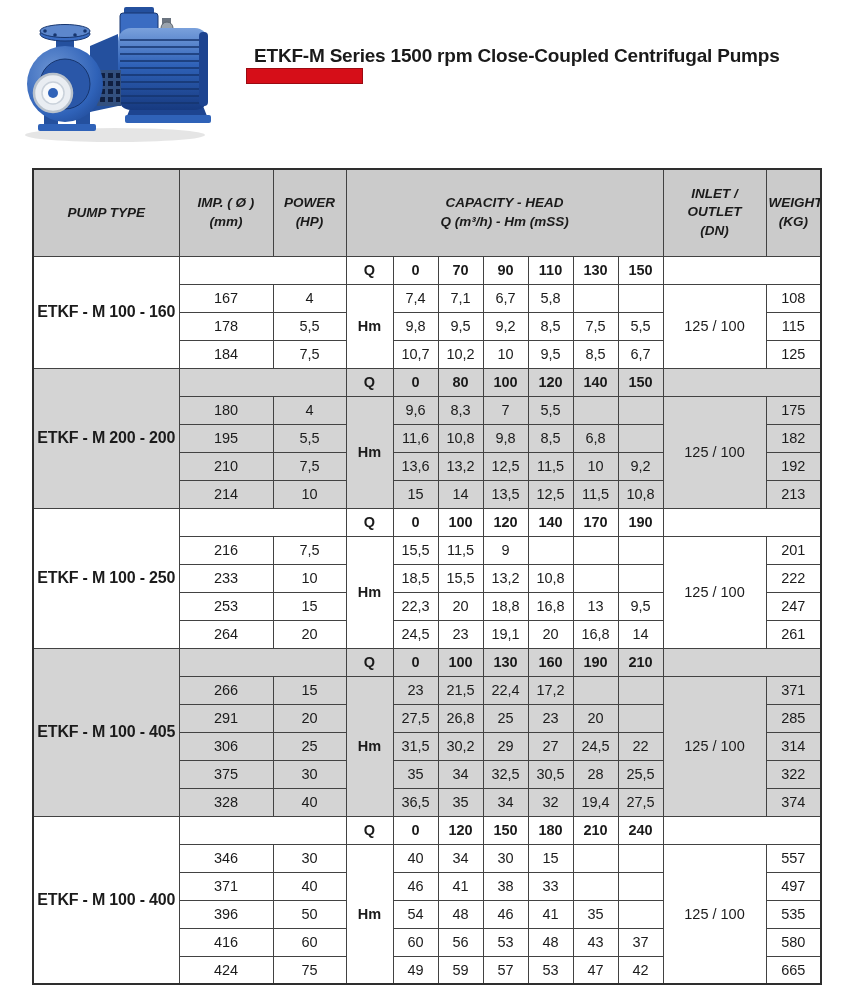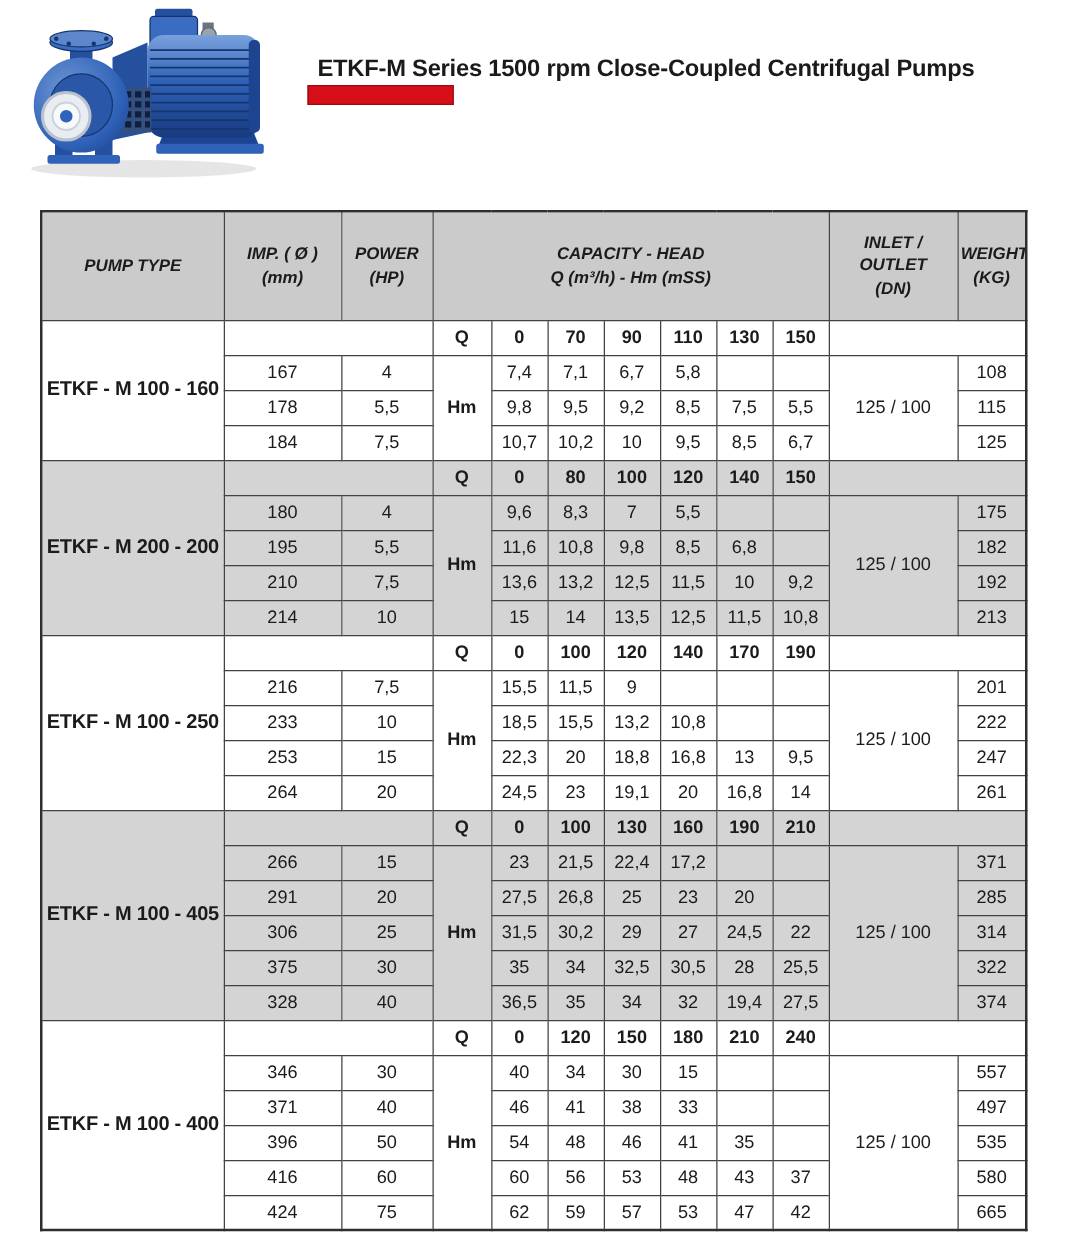--- a/index.html
+++ b/index.html
@@ -471,21 +471,21 @@
           <td>56</td>
           <td>53</td>
           <td>48</td>
           <td>43</td>
           <td>37</td>
           <td>580</td>
         </tr>
         <tr>
           <td>424</td>
           <td>75</td>
-          <td>62</td>
+          <td>49</td>
           <td>59</td>
           <td>57</td>
           <td>53</td>
           <td>47</td>
           <td>42</td>
           <td>665</td>
         </tr>
       </tbody>
   </table>
 </div>

